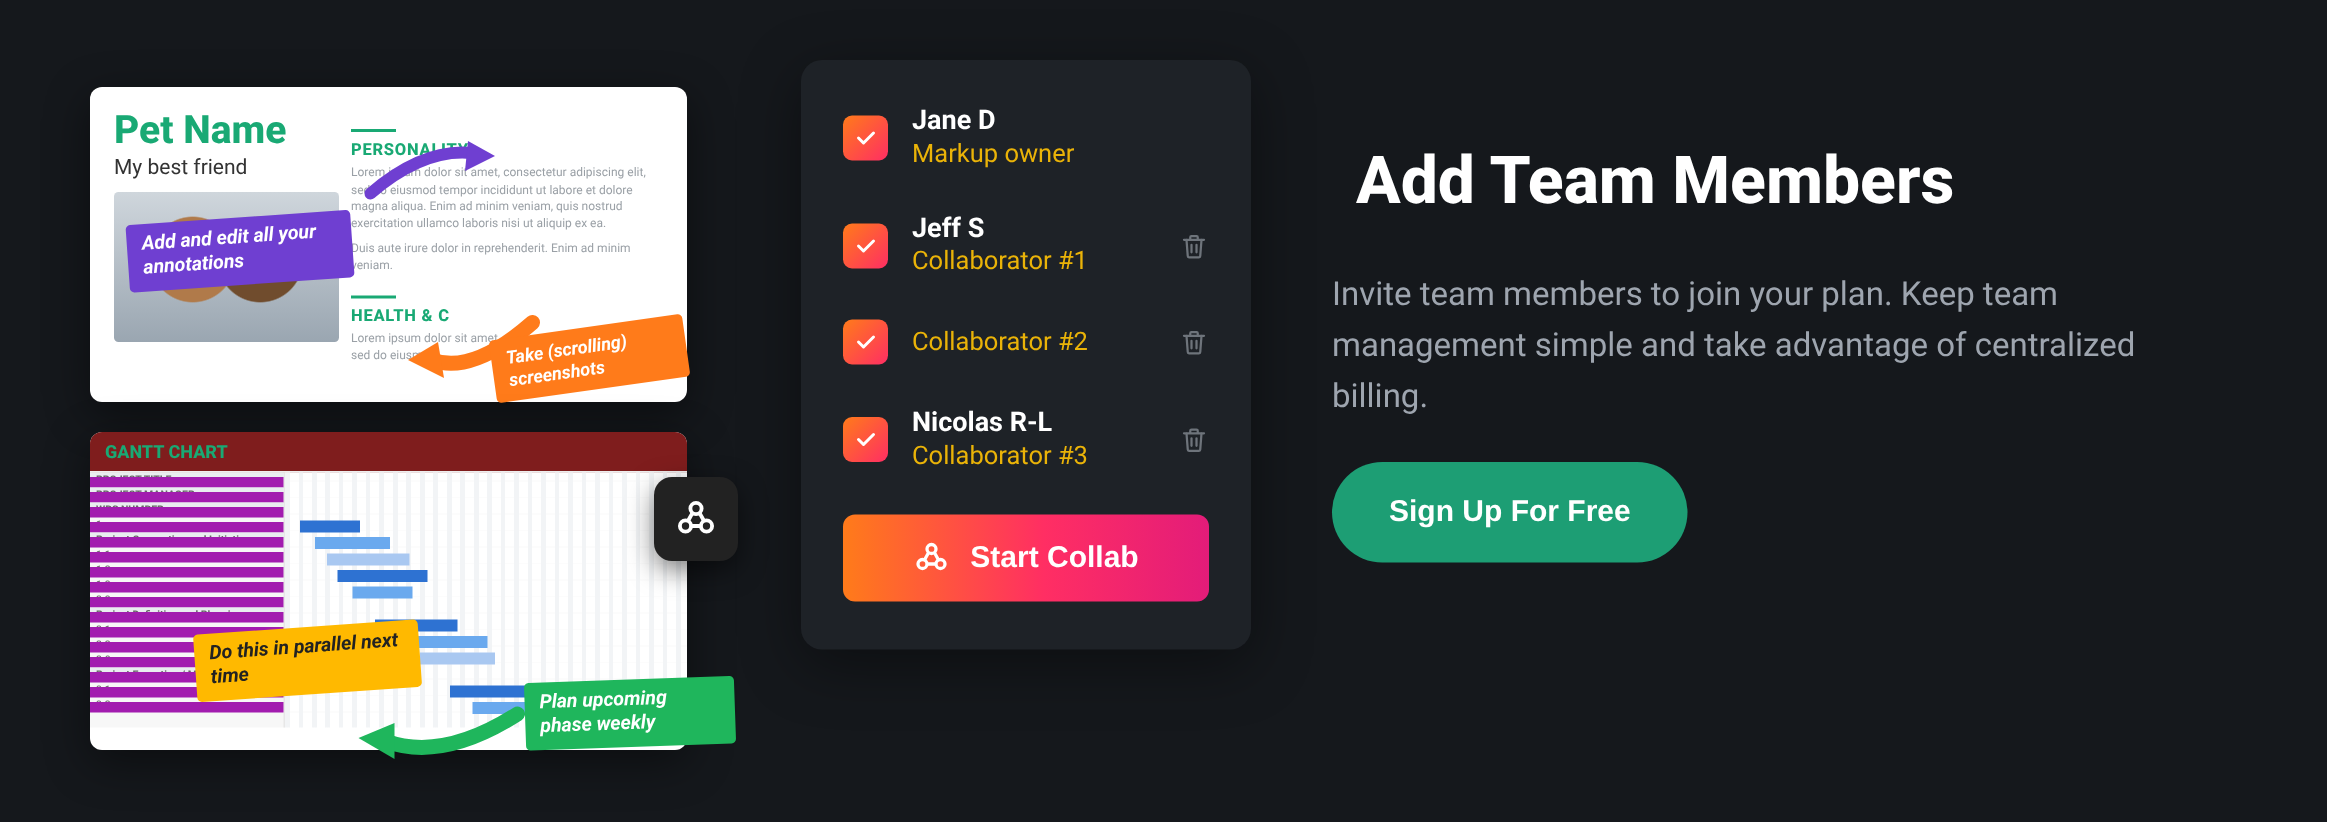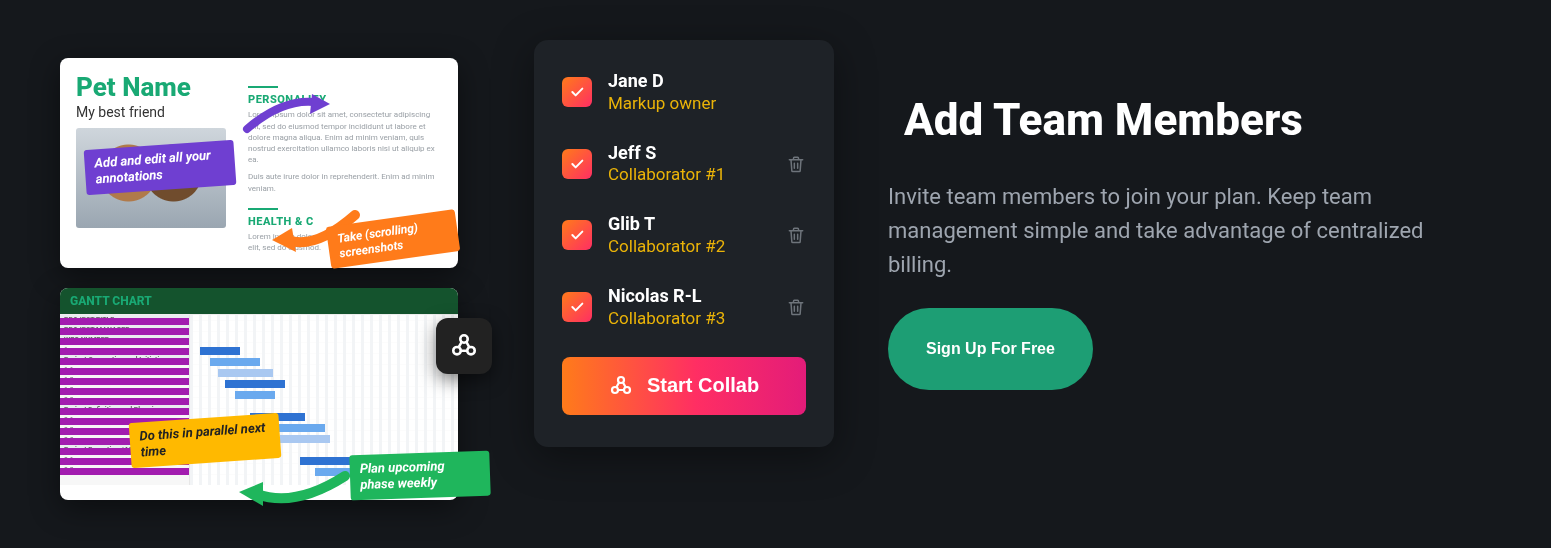--- a/index.html
+++ b/index.html
@@ -31,21 +31,21 @@
     color: #222;
     box-shadow: 0 8px 30px rgba(0,0,0,.45);
     overflow: hidden;
   }
   
   .pet-card {
     top: 18px; left: 0;
     width: 398px; height: 210px;
     padding: 14px 16px;
     display: flex;
-    gap: 22px;
+    gap: 8px;
   }
   .pet-left { width: 150px; }
   .pet-title { color:#19a974; font-weight:800; font-size:26px; margin-bottom:2px;}
   .pet-sub   { color:#333; font-size:14px; margin-bottom:8px;}
   .pet-photo {
     width:150px;height:100px;border-radius:3px;
     background:
       radial-gradient(circle at 50% 38%, #eee 0 14px, transparent 15px),
       radial-gradient(circle at 35% 45%, #b07a4a 0 28px, transparent 29px),
       radial-gradient(circle at 65% 45%, #704c2d 0 28px, transparent 29px),
@@ -65,21 +65,21 @@
   .arrow-orange-down{
     position:absolute; top:170px; left:210px; width:90px;height:50px; pointer-events:none;
   }
 
   
   .gantt-card{
     top:248px; left:0;
     width:398px; height:212px;
     font-size:7px; color:#555;
   }
-  .gantt-header{display:flex;align-items:center;background:#14532d;padding:6px 10px;border-bottom:1px solid #eee;}
+  .gantt-header{display:flex;align-items:center;background:#7f1d1d;padding:6px 10px;border-bottom:1px solid #eee;}
   .gantt-title{color:#19a974;font-weight:800;font-size:12px;}
   .gantt-body{display:flex;height:170px;}
   .gantt-rows{width:130px;border-right:1px solid #e7e7e7;background:#f7f7f7;}
   .grow{height:10px;border-bottom:7px solid #a21caf;padding:1px 4px;white-space:nowrap;overflow:hidden;color:#666;}
   .grow.hdr{background:#e9edf0;font-weight:700;}
   .gantt-grid{
     flex:1;position:relative;
     background:
       repeating-linear-gradient(90deg,#f2f4f6 0 3px,transparent 3px 9px),
       repeating-linear-gradient(0deg,#fff 0 10px,#fcfcfc 10px 11px);
@@ -122,22 +122,22 @@
     color:#fff;font-weight:700;font-size:20px;
     display:flex;align-items:center;justify-content:center;gap:14px;
     margin-top:20px;
   }
 
   
   .right{flex:1;padding-top:55px;max-width:640px;}
   .headline{font-size:44px;font-weight:800;color:#fff;margin-bottom:34px;line-height:1.15;margin-left:16px;}
   .desc{font-size:22px;color:#9ea5af;line-height:1.55;margin-bottom:26px;}
   .cta{
-    background:#1d9e74;color:#fff;font-weight:700;font-size:16px;
-    border:none;border-radius:999px;padding:32px 38px;cursor:pointer;
+    background:#1d9e74;color:#fff;font-weight:700;font-size:20px;
+    border:none;border-radius:999px;padding:22px 38px;cursor:pointer;
   }
 
   svg{display:block;}
 </style>
 </head>
 <body>
 
 <div class="container">
 
   <div class="illustration">
@@ -254,21 +254,20 @@
             </svg>
           </div>
         </div>
         <div class="member">
           <div class="check">
             <svg width="16" height="16" viewBox="0 0 24 24">
               <path d="M5 12l5 5L20 7" stroke="#fff" stroke-width="3" fill="none" stroke-linecap="round" stroke-linejoin="round"></path>
             </svg>
           </div>
           <div class="m-text">
-            <div class="m-name">Glib T</div>
             <div class="m-role">Collaborator #2</div>
           </div>
           <div class="trash">
             <svg width="20" height="22" viewBox="0 0 24 24">
               <path d="M4 7h16M9 7V5a1 1 0 011-1h4a1 1 0 011 1v2m-9 0l1 13a1 1 0 001 1h8a1 1 0 001-1l1-13M10 11v6M14 11v6" stroke="currentColor" stroke-width="1.8" fill="none" stroke-linecap="round"></path>
             </svg>
           </div>
         </div>
         <div class="member">
           <div class="check">

